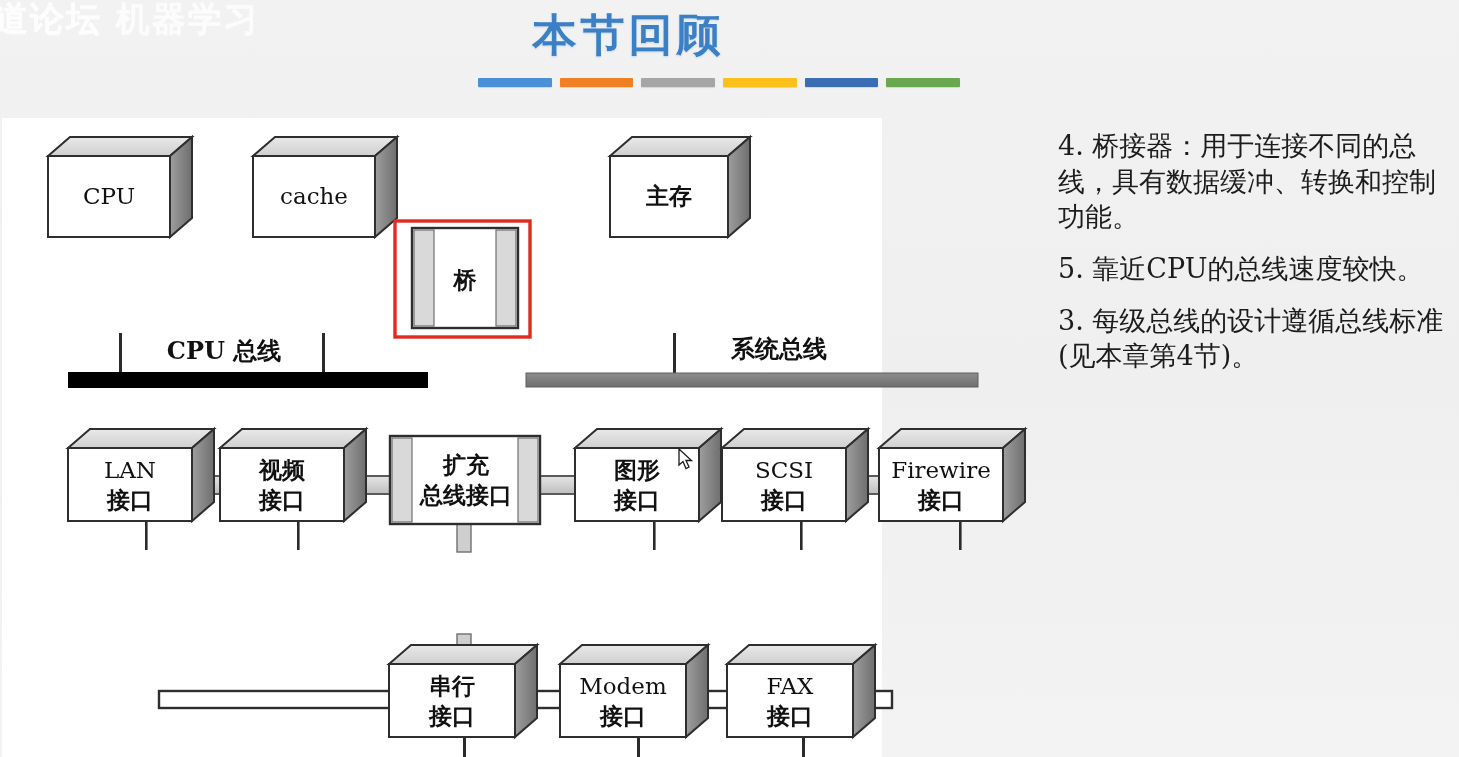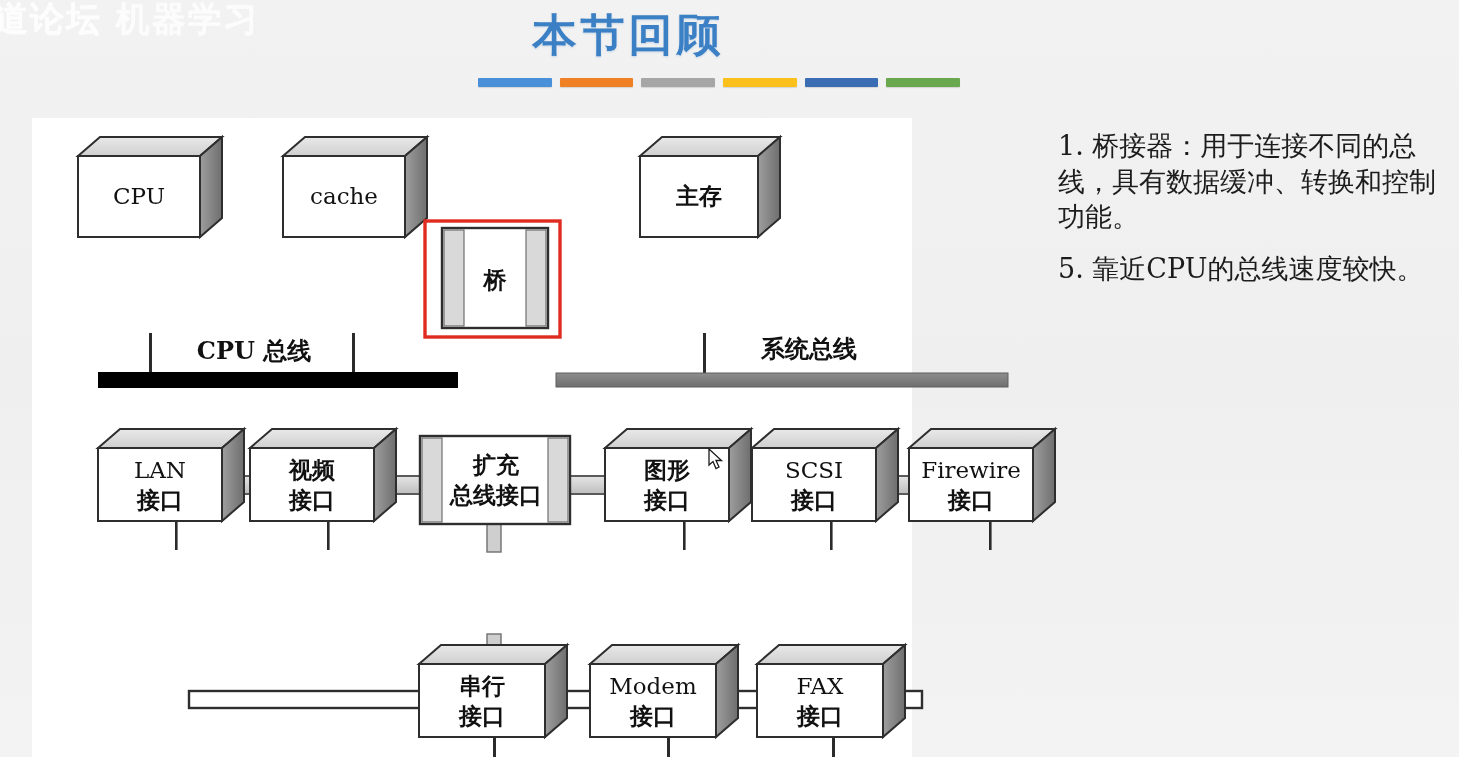--- a/index.html
+++ b/index.html
@@ -31,21 +31,21 @@
     display:flex;gap:8px;}
   .rule{height:9px;flex:1;border-radius:1px;box-shadow:0 1px 1px rgba(0,0,0,.12);}
 
   
   .bullets{position:absolute;left:1058px;top:128px;width:392px;
     font-size:27px;line-height:1.32;color:#1c1c1c;
     font-family:"DejaVu Serif","Liberation Serif",serif;}
   .bullets p{margin:0 0 16px 0;text-indent:0;}
 
   
-  #diagram{position:absolute;left:32px;top:118px;width:880px;height:639px;
+  #diagram{position:absolute;left:2px;top:118px;width:880px;height:639px;
     background:#ffffff;}
   #svgwrap{position:absolute;left:0;top:0;width:1040px;height:639px;}
 
   .boxlabel{font-family:"DejaVu Serif","Liberation Serif",serif;
     font-size:23px;fill:#111;text-anchor:middle;font-weight:600;}
   .boxlabel-en{font-family:"DejaVu Serif","Liberation Serif",serif;
     font-size:23px;fill:#111;text-anchor:middle;}
   .buslabel{font-family:"DejaVu Serif","Liberation Serif",serif;
     font-size:24px;fill:#111;text-anchor:middle;font-weight:bold;}
 
@@ -67,22 +67,23 @@
   <div class="title-rules">
     <div class="rule" style="background: rgb(74, 144, 217);"></div>
     <div class="rule" style="background: rgb(239, 128, 35);"></div>
     <div class="rule" style="background: rgb(166, 166, 166);"></div>
     <div class="rule" style="background: rgb(251, 192, 28);"></div>
     <div class="rule" style="background: rgb(59, 109, 181);"></div>
     <div class="rule" style="background: rgb(106, 168, 79);"></div>
   </div>
 
   <div class="bullets">
-    <p>1. 桥接器：用于连接不同的总线，具有数据缓冲、转换和控制功能。</p>
+    <p>4. 桥接器：用于连接不同的总线，具有数据缓冲、转换和控制功能。</p>
     <p>5. 靠近CPU的总线速度较快。</p>
+    <p>3. 每级总线的设计遵循总线标准(见本章第4节)。</p>
   </div>
 
   <div id="diagram">
     <svg id="svgwrap" viewBox="0 0 1040 639" xmlns="http://www.w3.org/2000/svg">
       <defs>
         <linearGradient id="gTop" x1="0" y1="0" x2="0" y2="1">
           <stop offset="0" stop-color="#e9e9e9"></stop>
             <stop offset="1" stop-color="#cfcfcf"></stop>
         </linearGradient>
         <linearGradient id="gSide" x1="0" y1="0" x2="1" y2="0">

